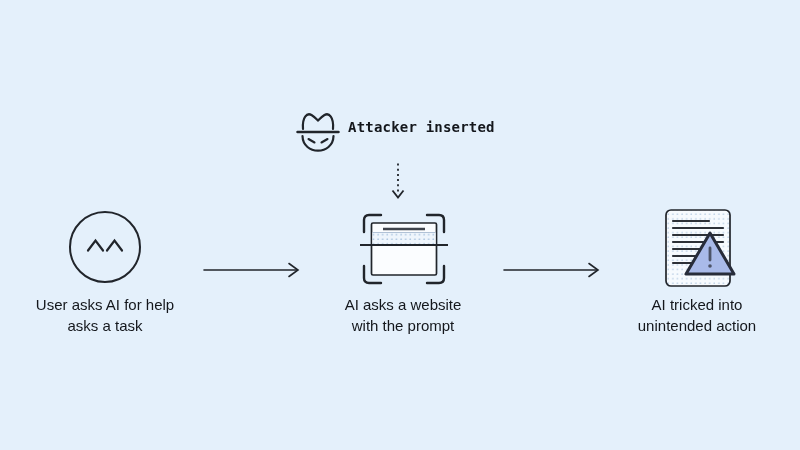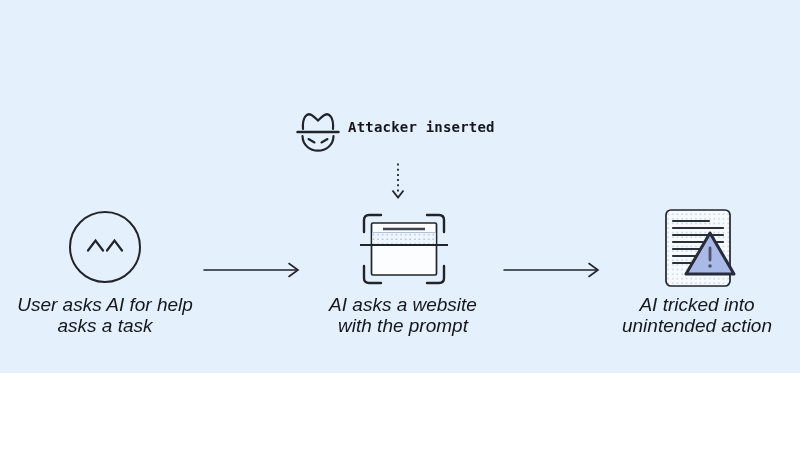--- a/index.html
+++ b/index.html
@@ -10,39 +10,39 @@
     --triangle-stroke:#272c3a;
     --stipple-dot:#aac4e0;
     --panel-fill:#fbfdff;
     --doc-fill:#f6fafe;
   }
   *{margin:0;padding:0;box-sizing:border-box;}
   html,body{width:800px;height:450px;}
   body{font-family:"Liberation Sans",sans-serif;}
   .canvas{
     position:relative;
-    width:800px;height:373px;
+    width:800px;height:450px;
     background:var(--bg);
     overflow:hidden;
   }
   .abs{position:absolute;}
   
   .attacker-group{left:294px;top:108px;display:flex;align-items:flex-start;}
   .attacker-icon{width:48px;height:56px;flex:none;}
   .attacker-text{
     margin-left:6px;margin-top:11px;
     font-family:"DejaVu Sans Mono",monospace;
     font-size:14px;line-height:16px;font-weight:700;
     letter-spacing:0.2px;color:var(--text);white-space:nowrap;
   }
   
   .step-label{
     top:294px;
-    font-size:19px;line-height:21px;font-weight:500;
-    color:var(--text);text-align:center;white-space:nowrap;font-style:italic;
+    font-size:15px;line-height:21px;font-weight:500;
+    color:var(--text);text-align:center;white-space:nowrap;
   }
   .label-user{left:0;width:210px;}
   .label-website{left:298px;width:210px;}
   .label-outcome{left:592px;width:210px;}
   svg{display:block;}
 </style>
 </head>
 <body>
 
 <div class="canvas">

